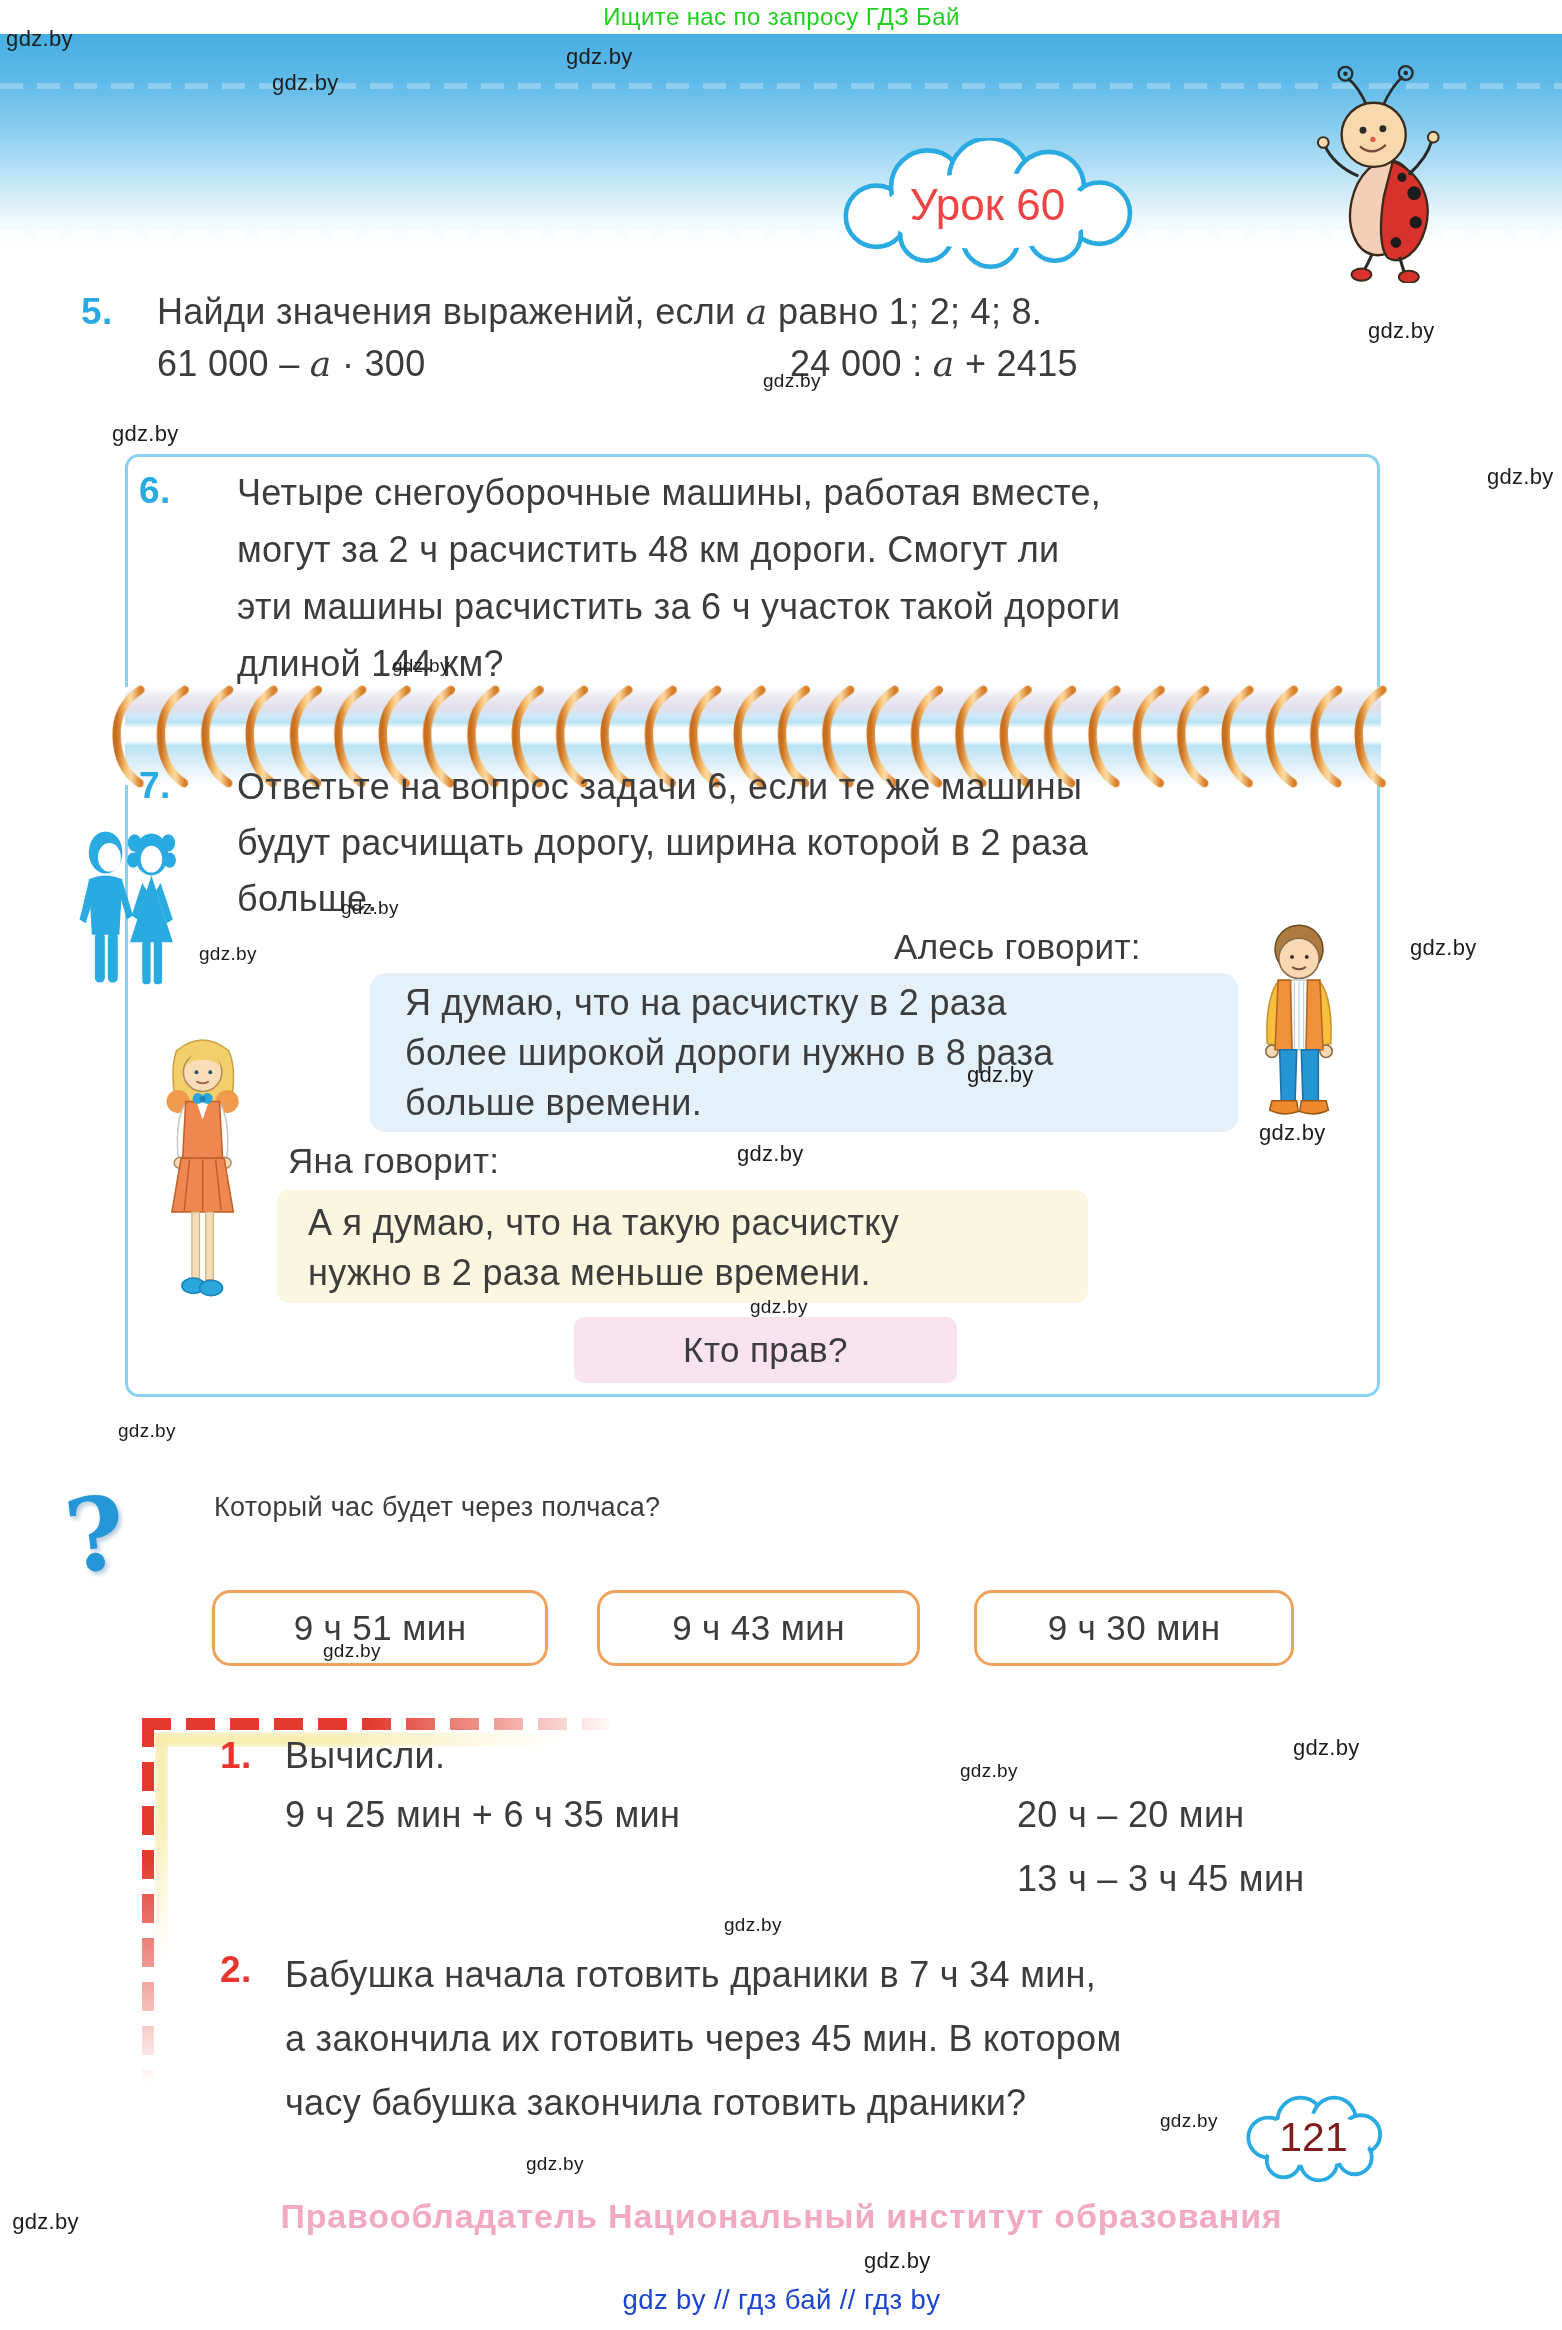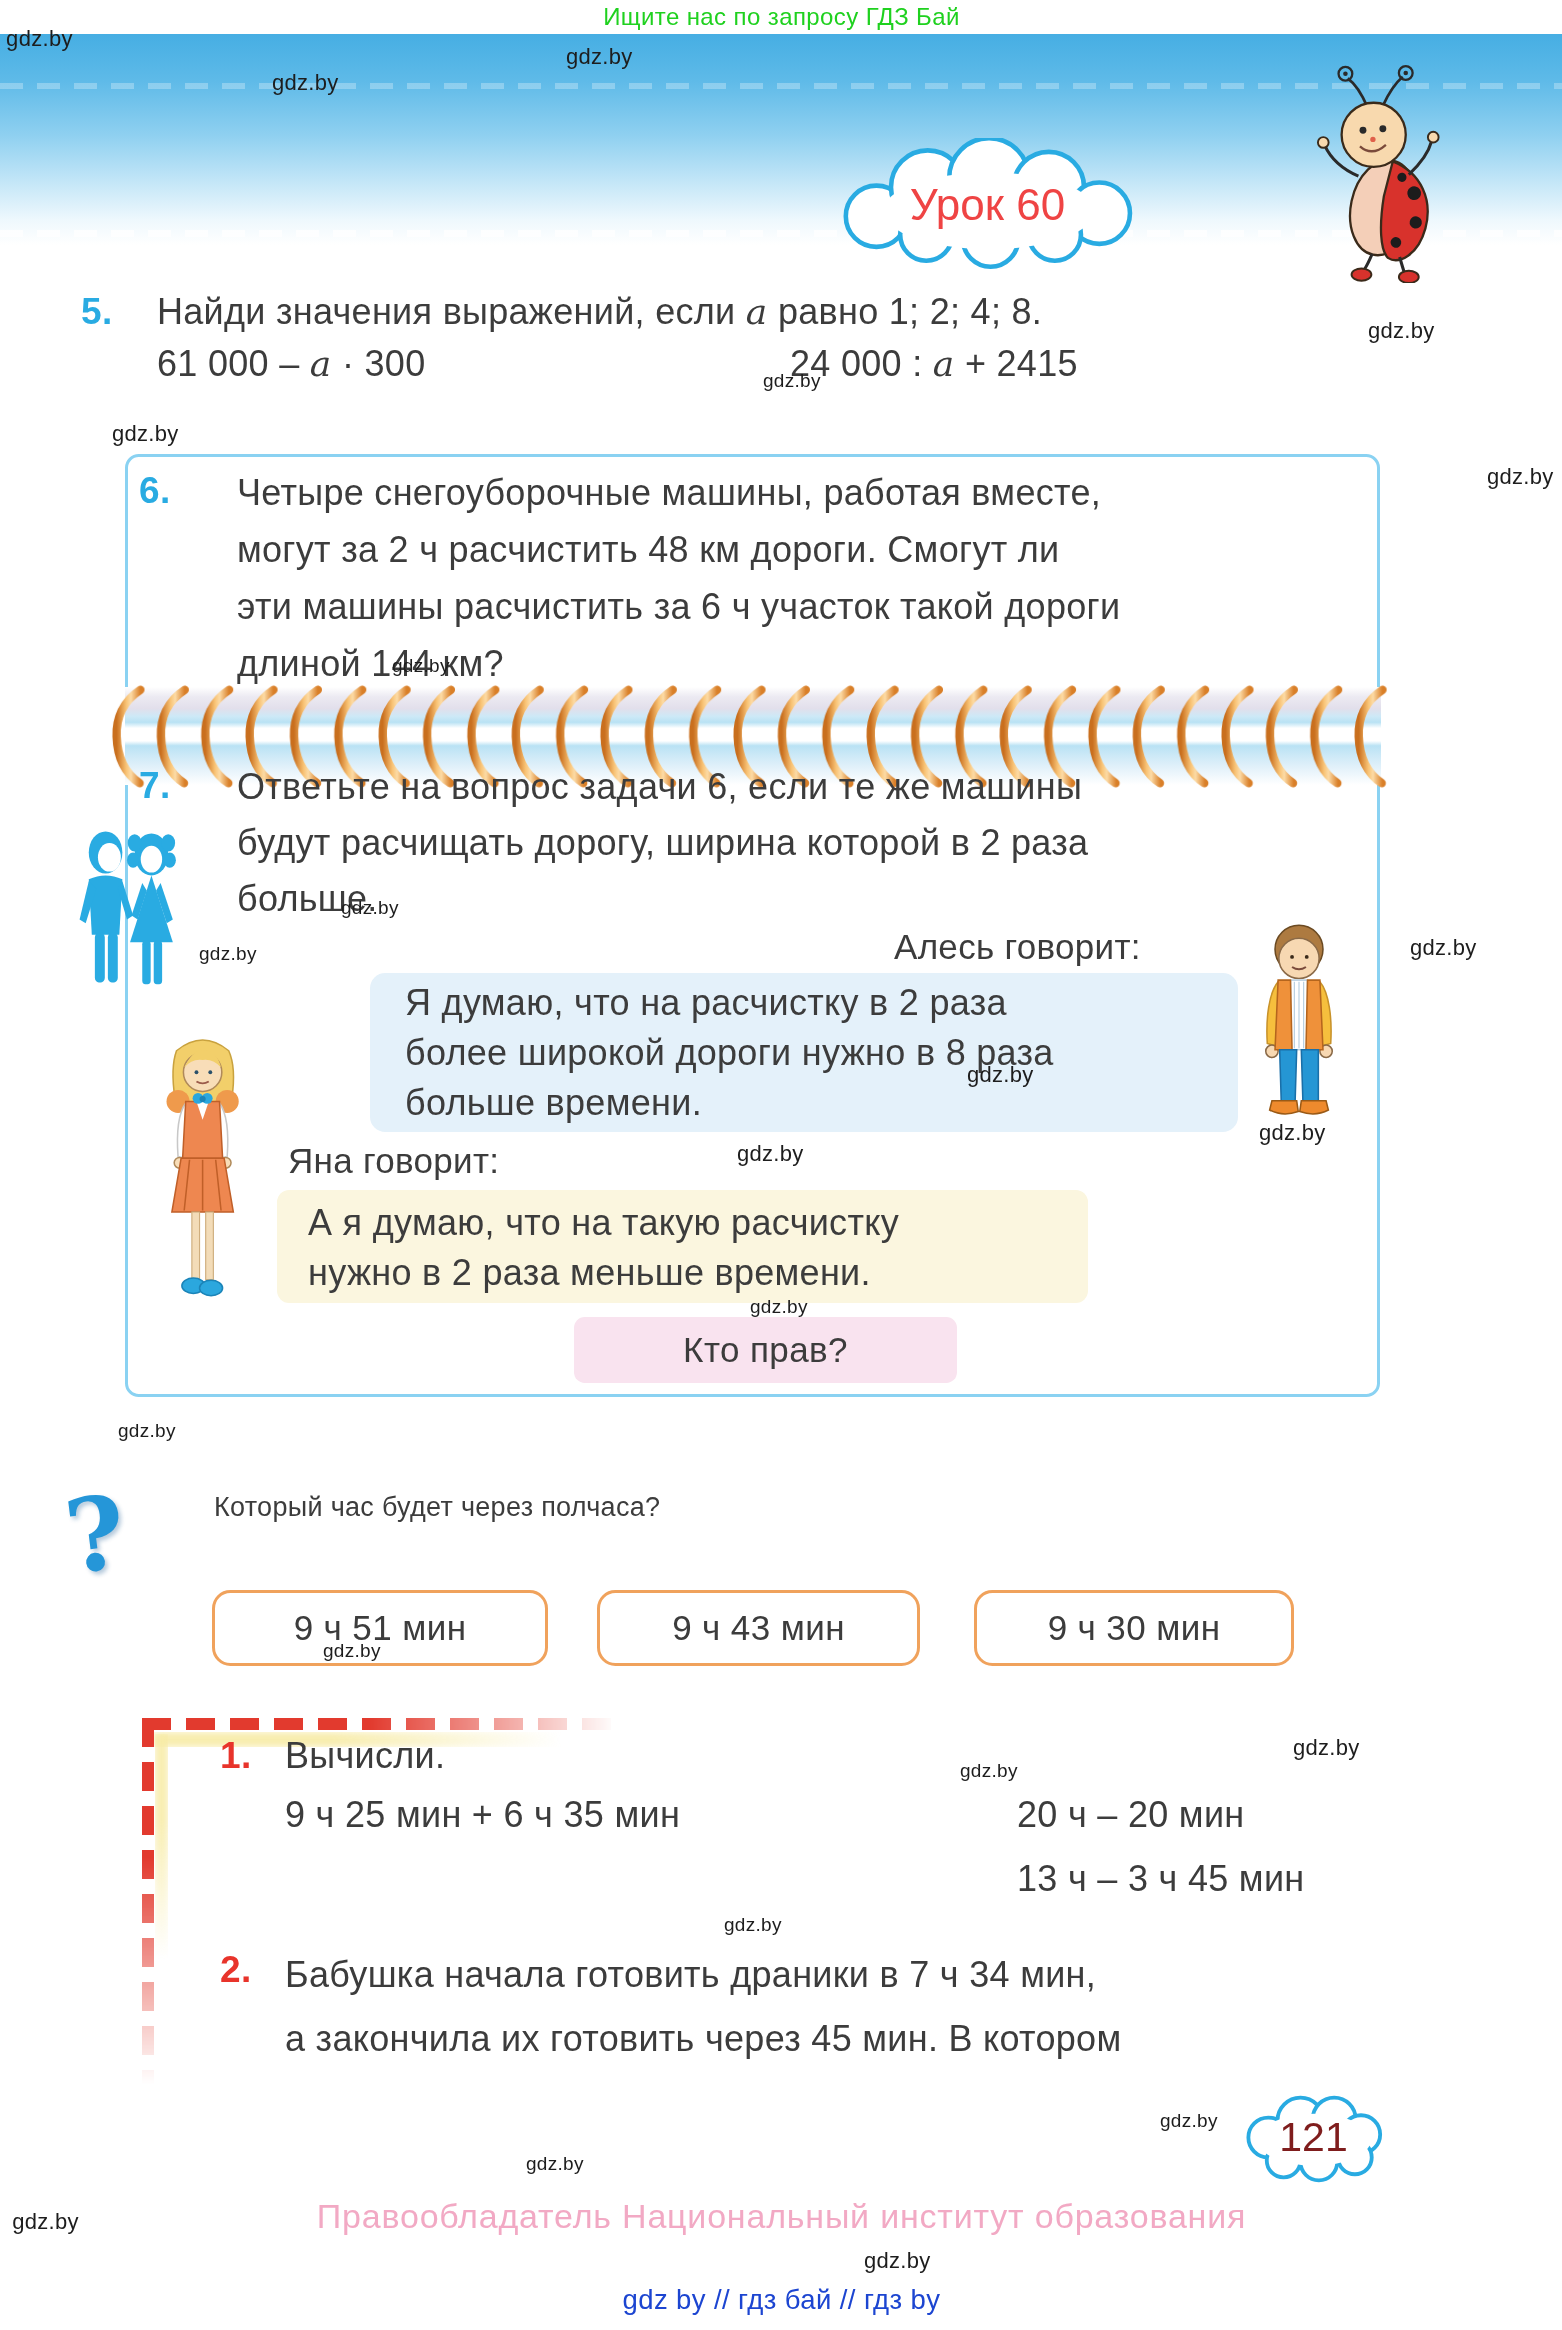--- a/index.html
+++ b/index.html
@@ -42,21 +42,21 @@
   .dash-v{position:absolute;left:142px;top:1718px;width:12.2px;height:398px;
     background:repeating-linear-gradient(180deg,#e23a2e 0,#e23a2e 29px,rgba(0,0,0,0) 29px,rgba(0,0,0,0) 44px);
     -webkit-mask-image:linear-gradient(to bottom,#000 35%,transparent 92%);
     mask-image:linear-gradient(to bottom,#000 35%,transparent 92%);}
   .glow-h{position:absolute;left:153px;top:1732px;width:444px;height:15.3px;background:#f7eba6;filter:blur(4.6px);
     -webkit-mask-image:linear-gradient(to right,#000 40%,transparent 92%);
     mask-image:linear-gradient(to right,#000 40%,transparent 92%);}
   .glow-v{position:absolute;left:155px;top:1734px;width:13px;height:245px;background:#f7eba6;filter:blur(4.6px);
     -webkit-mask-image:linear-gradient(to bottom,#000 35%,transparent 92%);
     mask-image:linear-gradient(to bottom,#000 35%,transparent 92%);}
-  .footer{position:absolute;left:0;top:2197px;width:100%;text-align:center;font-size:34px;color:#f2a9c4;letter-spacing:0.8px;}
+  .footer{position:absolute;left:0;top:2197px;width:100%;text-align:center;font-size:34px;color:#f2a9c4;letter-spacing:0.8px;font-weight:bold;}
   .links{position:absolute;left:0;top:2284px;width:100%;text-align:center;font-size:27.5px;color:#1c45d1;letter-spacing:0.4px;}
 </style>
 </head>
 <body>
 
 <div class="page">
 
   <div class="abs promo">Ищите нас по запросу ГДЗ Бай</div>
   <div class="abs skyband"></div>
   <div class="abs band-row1"></div>
@@ -251,20 +251,21 @@
   </div>
   <div class="lines" style="left:1017px;top:1783px;">
     <div style="line-height:64px">20 ч – 20 мин</div>
     <div style="line-height:64px">13 ч – 3 ч 45 мин</div>
   </div>
 
   <div class="pnum red" style="left:220px;top:1949px">2.</div>
   <div class="lines" style="left:285px;top:1943px;">
     <div style="line-height:64px">Бабушка начала готовить драники в 7 ч 34 мин,</div>
     <div style="line-height:64px">а закончила их готовить через 45 мин. В котором</div>
+    <div style="line-height:64px">часу бабушка закончила готовить драники?</div>
   </div>
 
   <svg class="abs" style="left:1236px;top:2090px" width="155" height="95" viewBox="0 0 202 124">
     <g fill="#ffffff" stroke="#29abe2" stroke-width="5">
       <circle cx="42" cy="62" r="26"></circle>
         <circle cx="84" cy="40" r="30"></circle>
         <circle cx="128" cy="38" r="28"></circle>
       <circle cx="163" cy="58" r="25"></circle>
         <circle cx="155" cy="88" r="22"></circle>
         <circle cx="108" cy="94" r="24"></circle>

